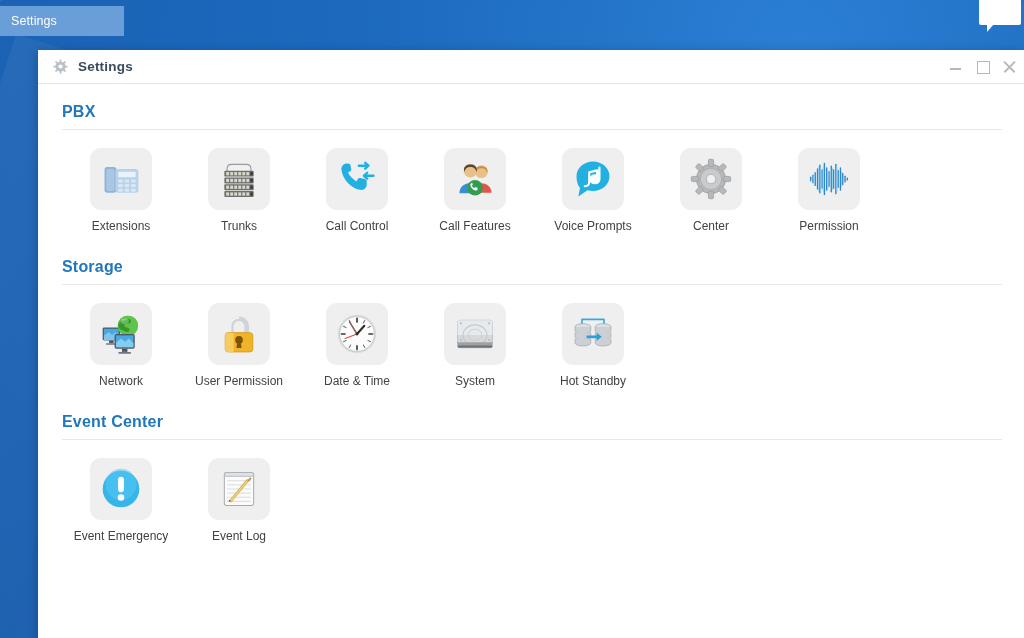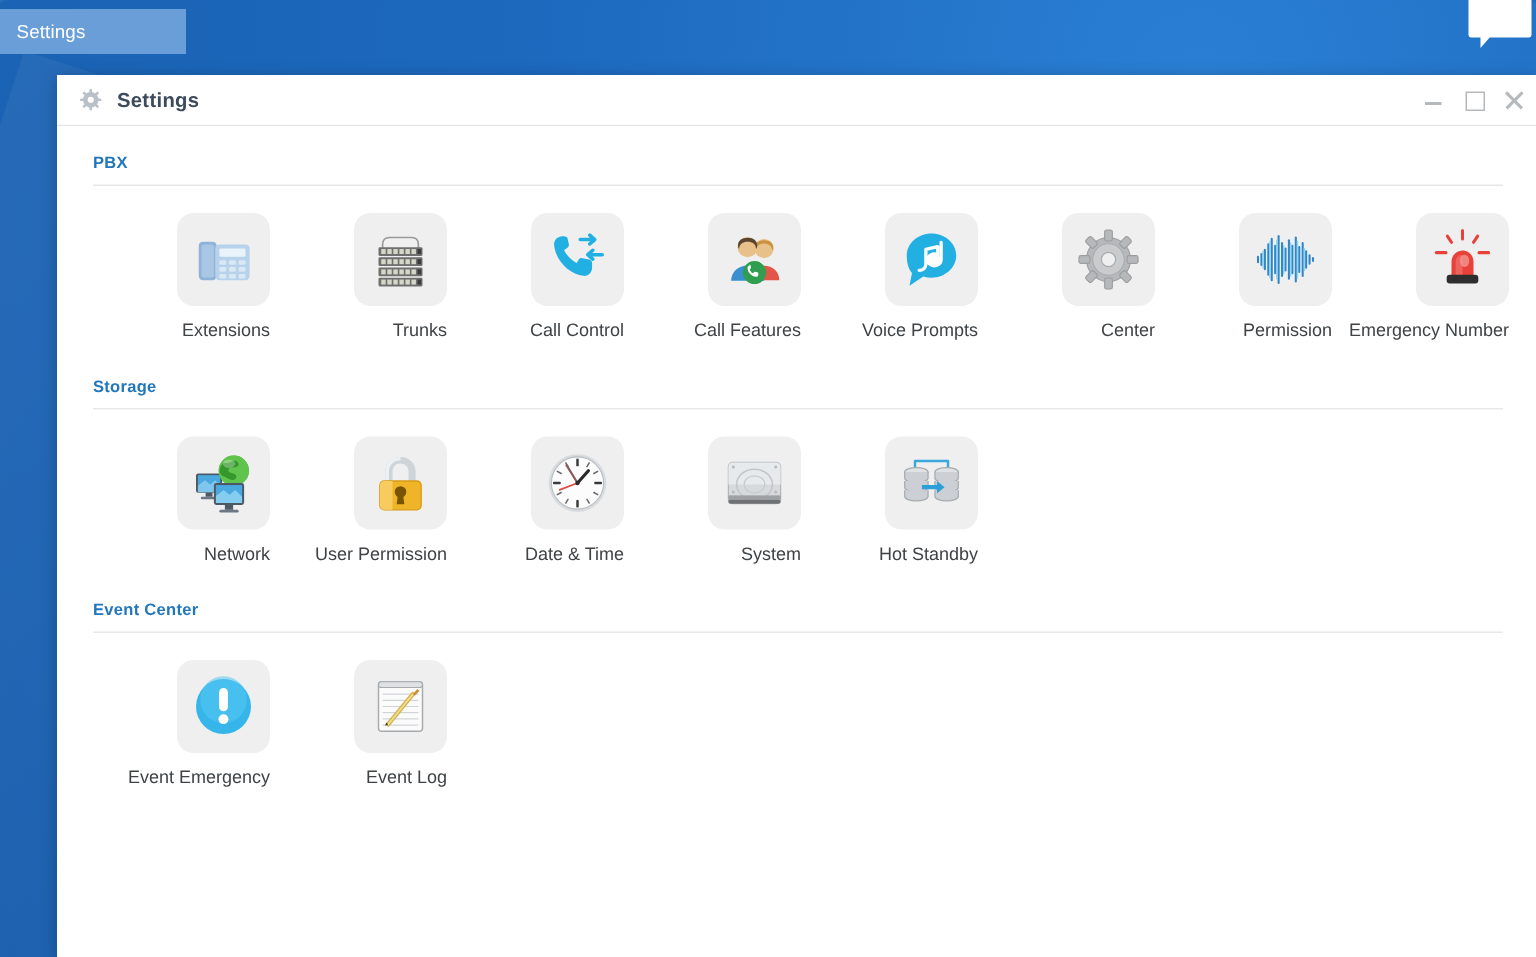--- a/index.html
+++ b/index.html
@@ -159,41 +159,41 @@
     background: #ffffff;
   }
   .content {
     flex: 1 1 auto;
     padding: 19px 22px 0 22px;
     overflow: hidden;
   }
 
   
   .section-title {
-    font-size: 11px;
+    font-size: 16px;
     font-weight: bold;
     color: #2277bb;
     letter-spacing: .2px;
     margin-bottom: 8px;
   }
   .section-rule {
     height: 1px;
     background: #e6e8ea;
     margin-bottom: 4px;
   }
   .icon-grid {
     display: flex;
     padding-top: 14px;
   }
   .grid-cell {
     width: 118px;
     flex: 0 0 auto;
     display: flex;
     flex-direction: column;
-    align-items: flex-end;
+    align-items: center;
     cursor: default;
   }
   .tile {
     width: 62px; height: 62px;
     border-radius: 11px;
     background: #efeff0;
     display: flex;
     align-items: center;
     justify-content: center;
     position: relative;
@@ -422,38 +422,20 @@
                   <line x1="22.7" y1="14" x2="22.7" y2="34"></line>
                   <line x1="27.7" y1="12" x2="27.7" y2="36"></line>
                   <line x1="32.7" y1="11" x2="32.7" y2="37"></line>
                   <line x1="37.7" y1="16" x2="37.7" y2="32"></line>
                 </g>
               </svg>
             </div>
             <div class="cell-label">Permission</div>
           </div>
 
-          <div class="grid-cell">
-            <div class="tile">
-              <svg width="44" height="44" viewBox="0 0 48 48">
-                <g stroke="#e8413a" stroke-width="2.2" stroke-linecap="round">
-                  <line x1="24" y1="3" x2="24" y2="9"></line>
-                  <line x1="13" y1="7" x2="16" y2="11.5"></line>
-                  <line x1="35" y1="7" x2="32" y2="11.5"></line>
-                  <line x1="5" y1="19" x2="12" y2="19"></line>
-                  <line x1="43" y1="19" x2="36" y2="19"></line>
-                </g>
-                <path d="M16 36V25.5c0-4.4 3.6-8 8-8s8 3.6 8 8V36z" fill="#e8413a"></path>
-                <path d="M19 36V25.5c0-2.8 2.2-5 5-5v15.5z" fill="#f0736d" opacity="0.7"></path>
-                <ellipse cx="25.5" cy="25" rx="3.4" ry="4.4" fill="#f59b96" opacity="0.75"></ellipse>
-                <rect x="12.5" y="35" width="23" height="6.5" rx="2.2" fill="#2e2e2e"></rect>
-              </svg>
-            </div>
-            <div class="cell-label">Emergency Number</div>
-          </div>
         </div>
       </div>
 
       <div class="sect-system">
         <div class="section-title">Storage</div>
         <div class="section-rule"></div>
         <div class="icon-grid row-pad">
 
           <div class="grid-cell">
             <div class="tile">

